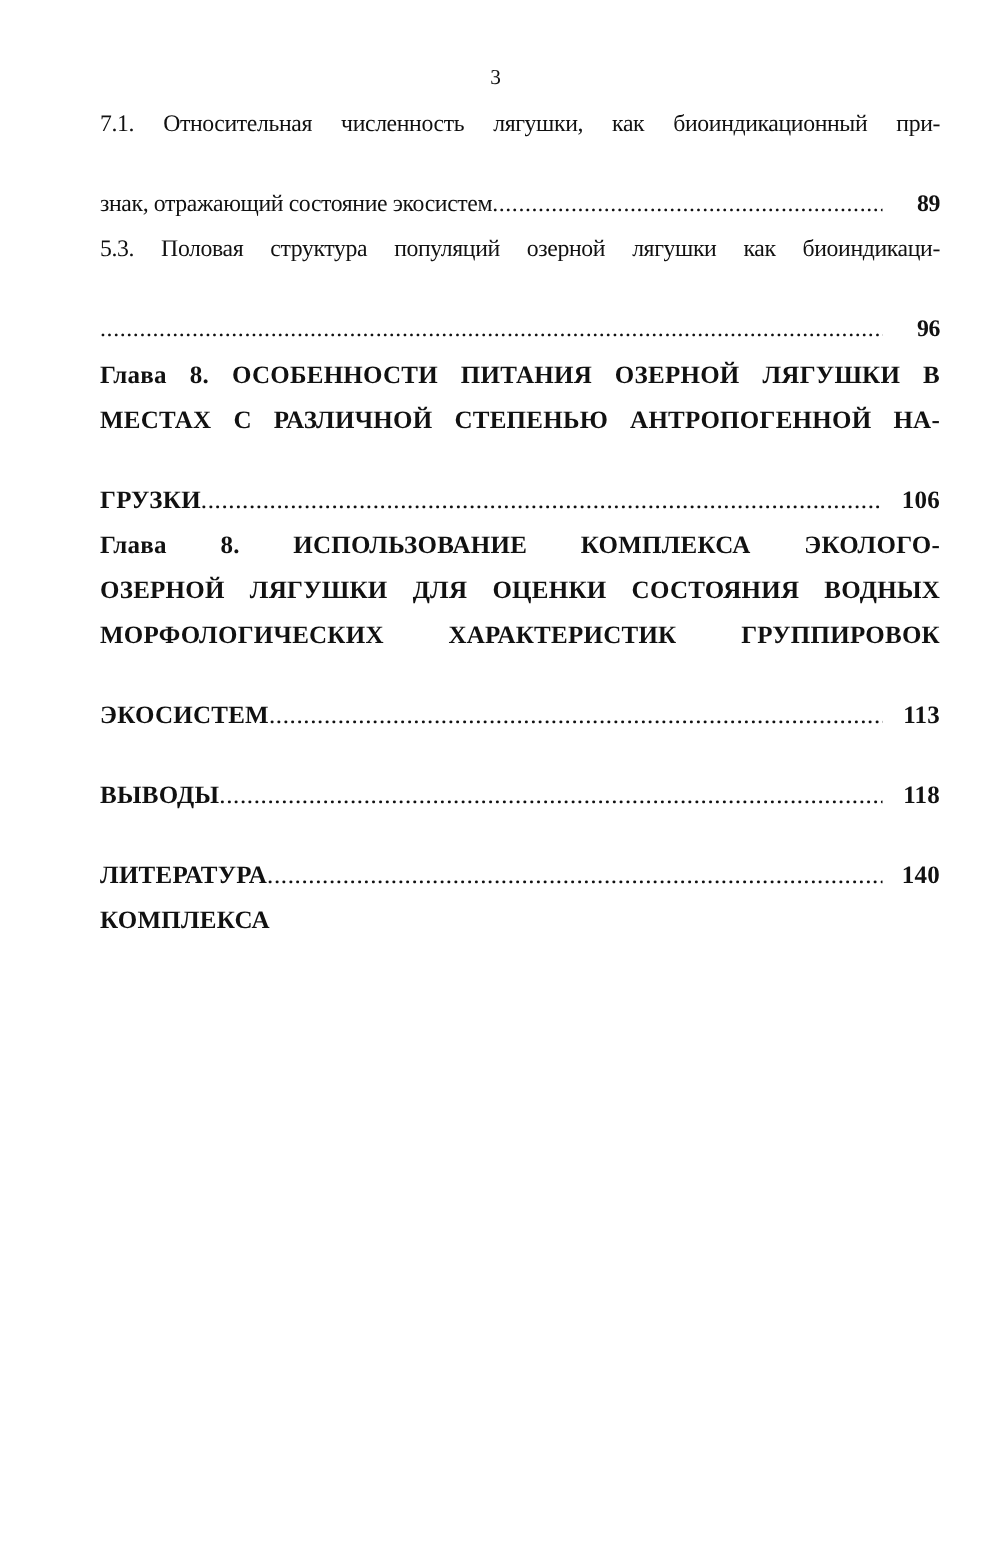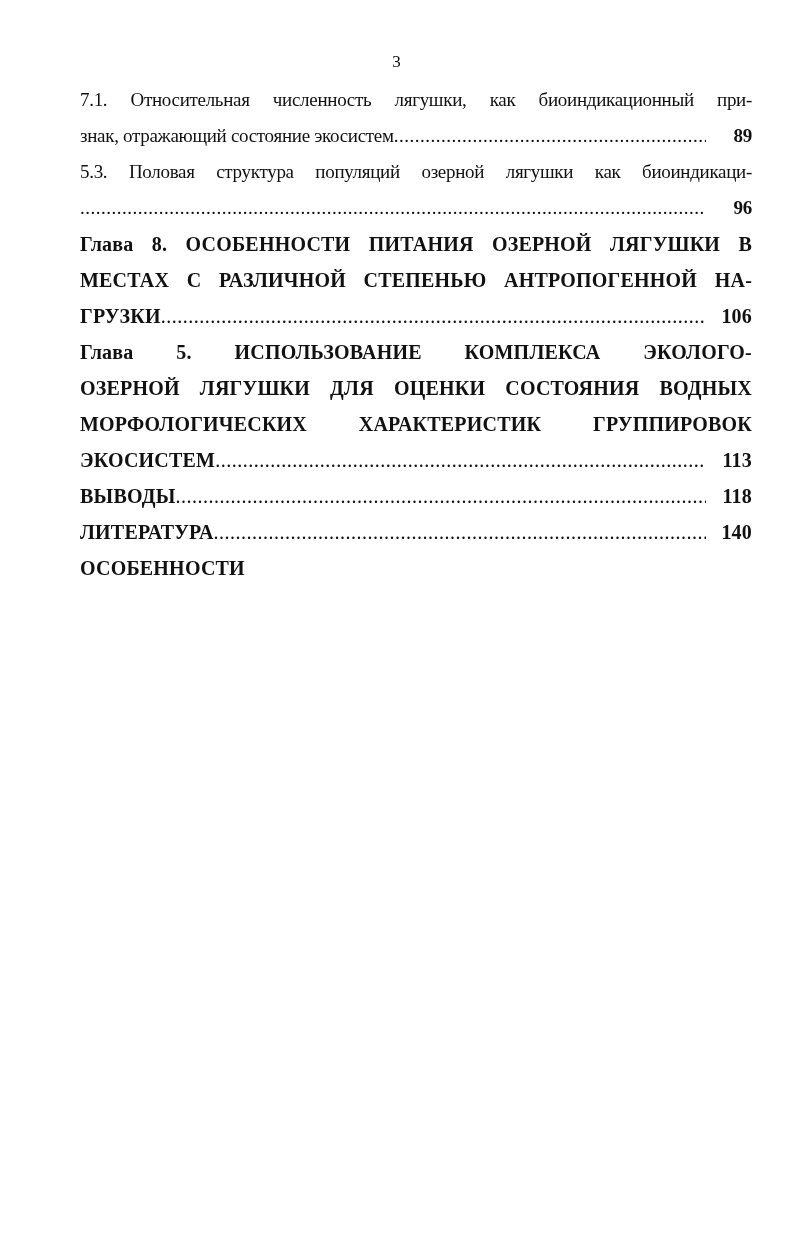--- a/index.html
+++ b/index.html
@@ -4,21 +4,21 @@
 <style>
   html, body { margin: 0; padding: 0; background: #ffffff; }
   body { width: 793px; height: 1254px; position: relative; overflow: hidden;
          font-family: "Liberation Serif", serif; color: #111; }
   .page-number { position: absolute; top: 52px; left: 0; width: 793px; text-align: center; font-size: 17px; }
   .toc { position: absolute; left: 80px; top: 82px; width: 672px; }
   .line { position: relative; height: 36px; line-height: 36px; font-size: 19px; white-space: nowrap; }
   .line.normal { font-stretch: condensed; letter-spacing: -0.3px; }
   .line.bold { font-weight: bold; font-size: 20px; letter-spacing: 0.2px; }
   .justify { text-align: justify; text-align-last: justify; }
-  .leader { display: flex; align-items: flex-end; }
+  .leader { display: flex; align-items: flex-end; margin-top: 28px; }
   .leader .txt { flex: 0 0 auto; }
   .leader .dots { flex: 1 1 auto; overflow: hidden; white-space: nowrap; font-weight: normal; letter-spacing: 0.5px; }
   .leader .dots::after { content: "................................................................................................................................................................................................"; }
   .leader .pg { flex: 0 0 auto; width: 46px; text-align: right; font-weight: bold; }
 </style>
 </head>
 <body>
 
 <div class="page-number">3</div>
 
@@ -45,21 +45,21 @@
     <div class="line bold justify">Глава 8. ОСОБЕННОСТИ ПИТАНИЯ ОЗЕРНОЙ ЛЯГУШКИ В</div>
     <div class="line bold justify">МЕСТАХ С РАЗЛИЧНОЙ СТЕПЕНЬЮ АНТРОПОГЕННОЙ НА-</div>
     <div class="line bold leader">
       <span class="txt">ГРУЗКИ</span>
       <span class="dots"></span>
       <span class="pg">106</span>
     </div>
   </div>
 
   <div>
-    <div class="line bold justify">Глава 5. ИСПОЛЬЗОВАНИЕ КОМПЛЕКСА ЭКОЛОГО-</div>
+    <div class="line bold justify">Глава 8. ИСПОЛЬЗОВАНИЕ КОМПЛЕКСА ЭКОЛОГО-</div>
     <div class="line bold justify">ОЗЕРНОЙ ЛЯГУШКИ ДЛЯ ОЦЕНКИ СОСТОЯНИЯ ВОДНЫХ</div>
     <div class="line bold justify">МОРФОЛОГИЧЕСКИХ ХАРАКТЕРИСТИК ГРУППИРОВОК</div>
     <div class="line bold leader">
       <span class="txt">ЭКОСИСТЕМ </span>
       <span class="dots"></span>
       <span class="pg">113</span>
     </div>
   </div>
 
   <div>
@@ -72,15 +72,15 @@
 
   <div>
     <div class="line bold leader">
       <span class="txt">ЛИТЕРАТУРА </span>
       <span class="dots"></span>
       <span class="pg">140</span>
     </div>
   </div>
 
   <div>
-    <div class="line bold">ОСОБЕННОСТИ</div>
+    <div class="line bold">КОМПЛЕКСА</div>
   </div>
 </div>
 
 </body></html>

